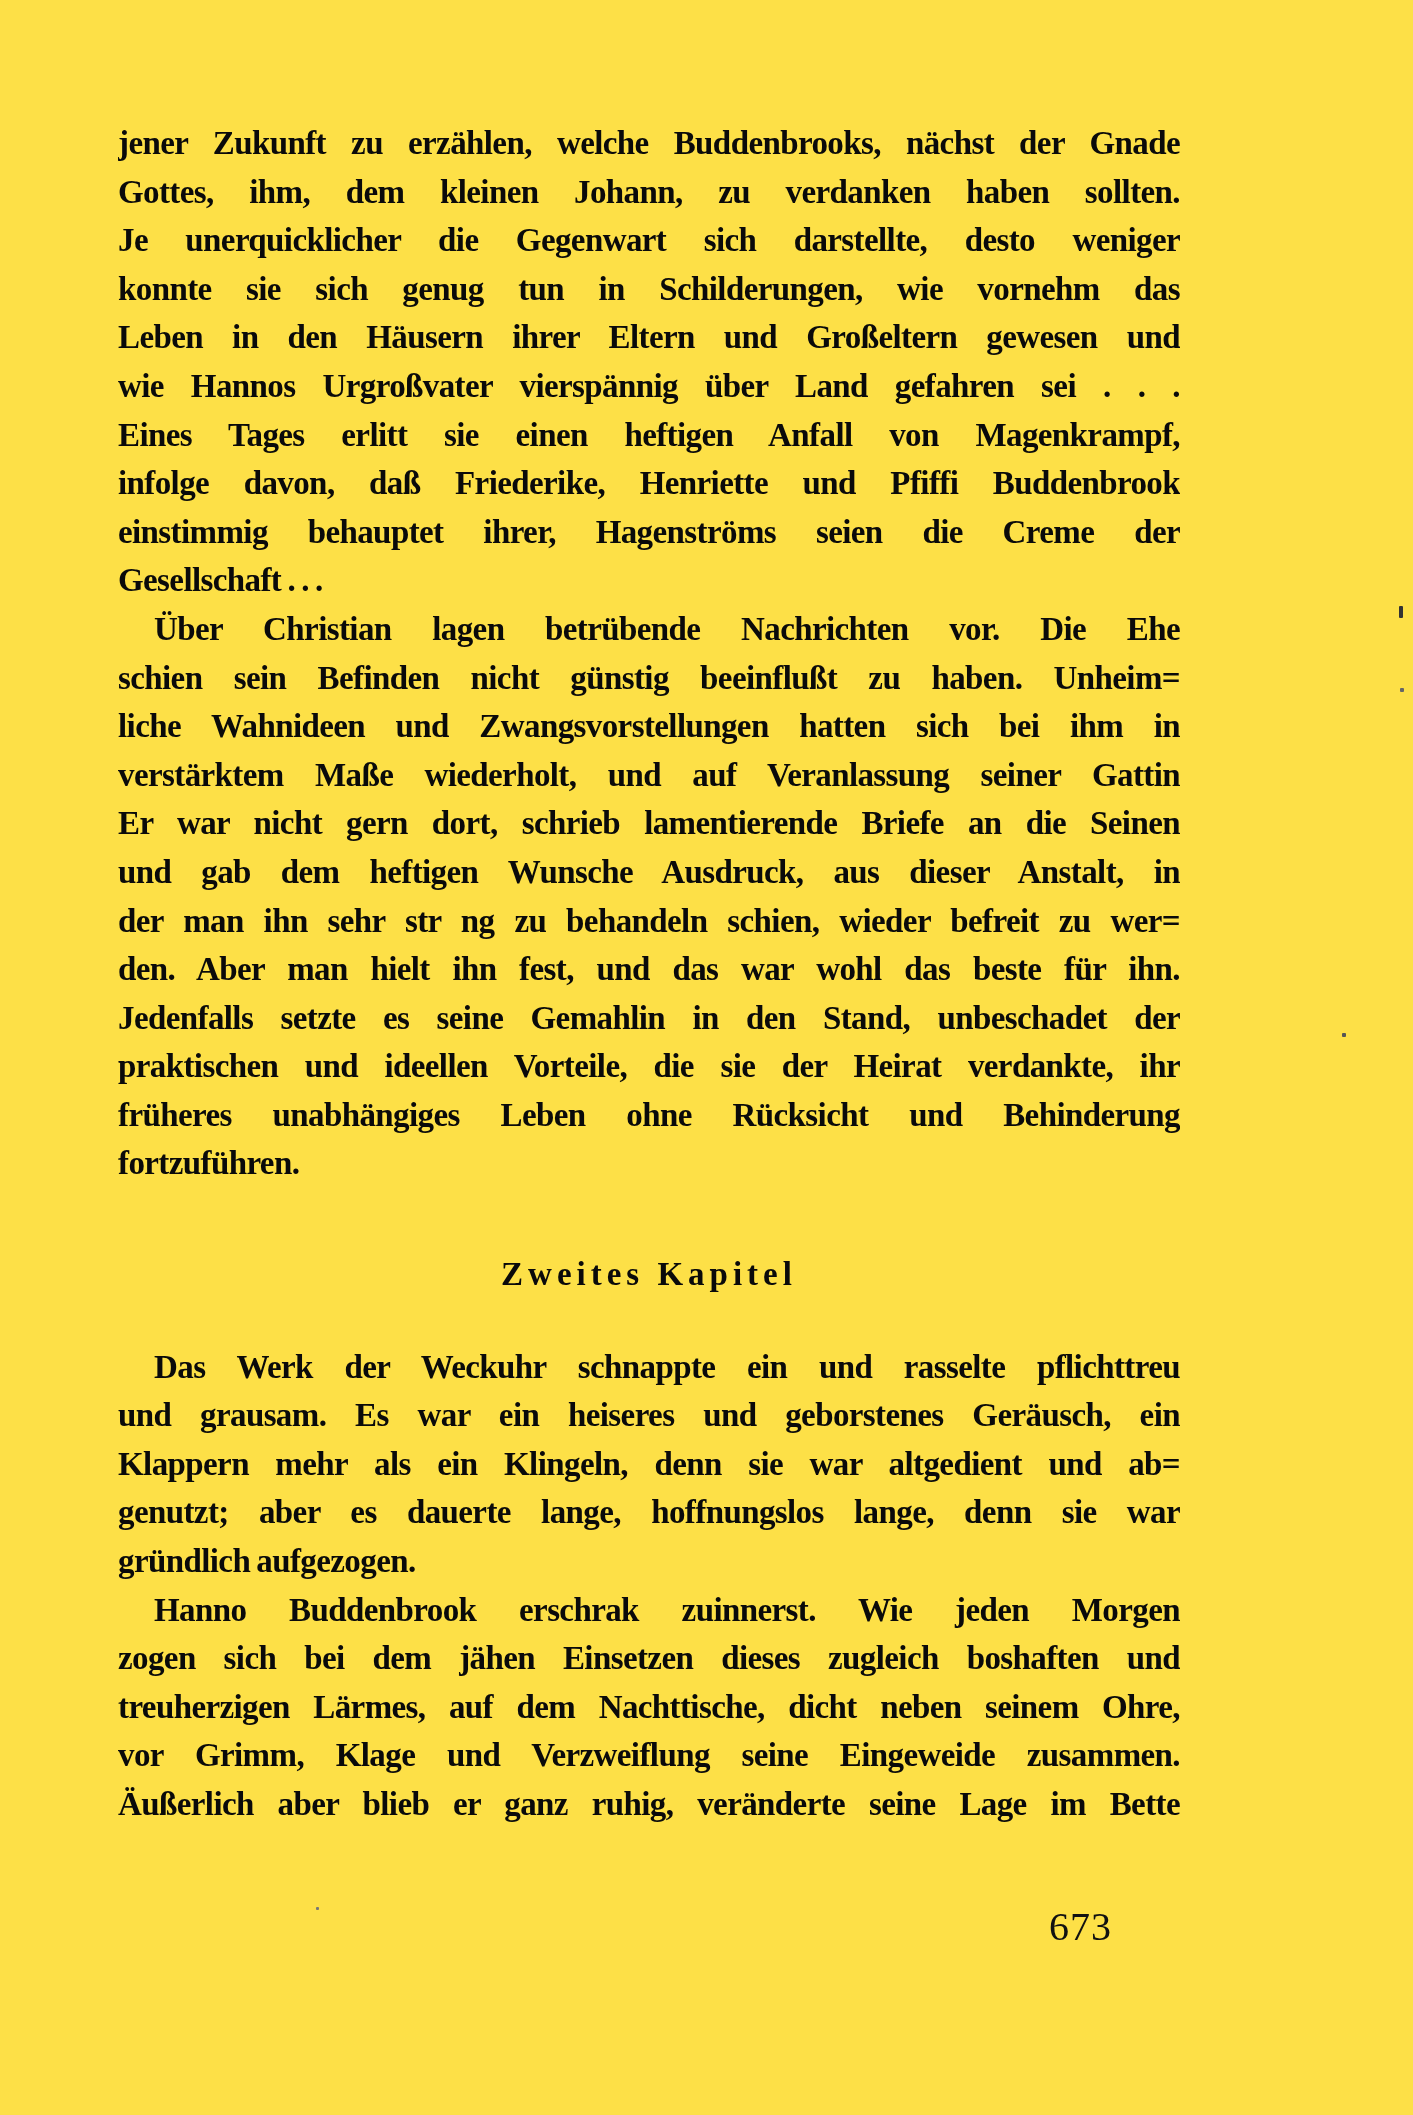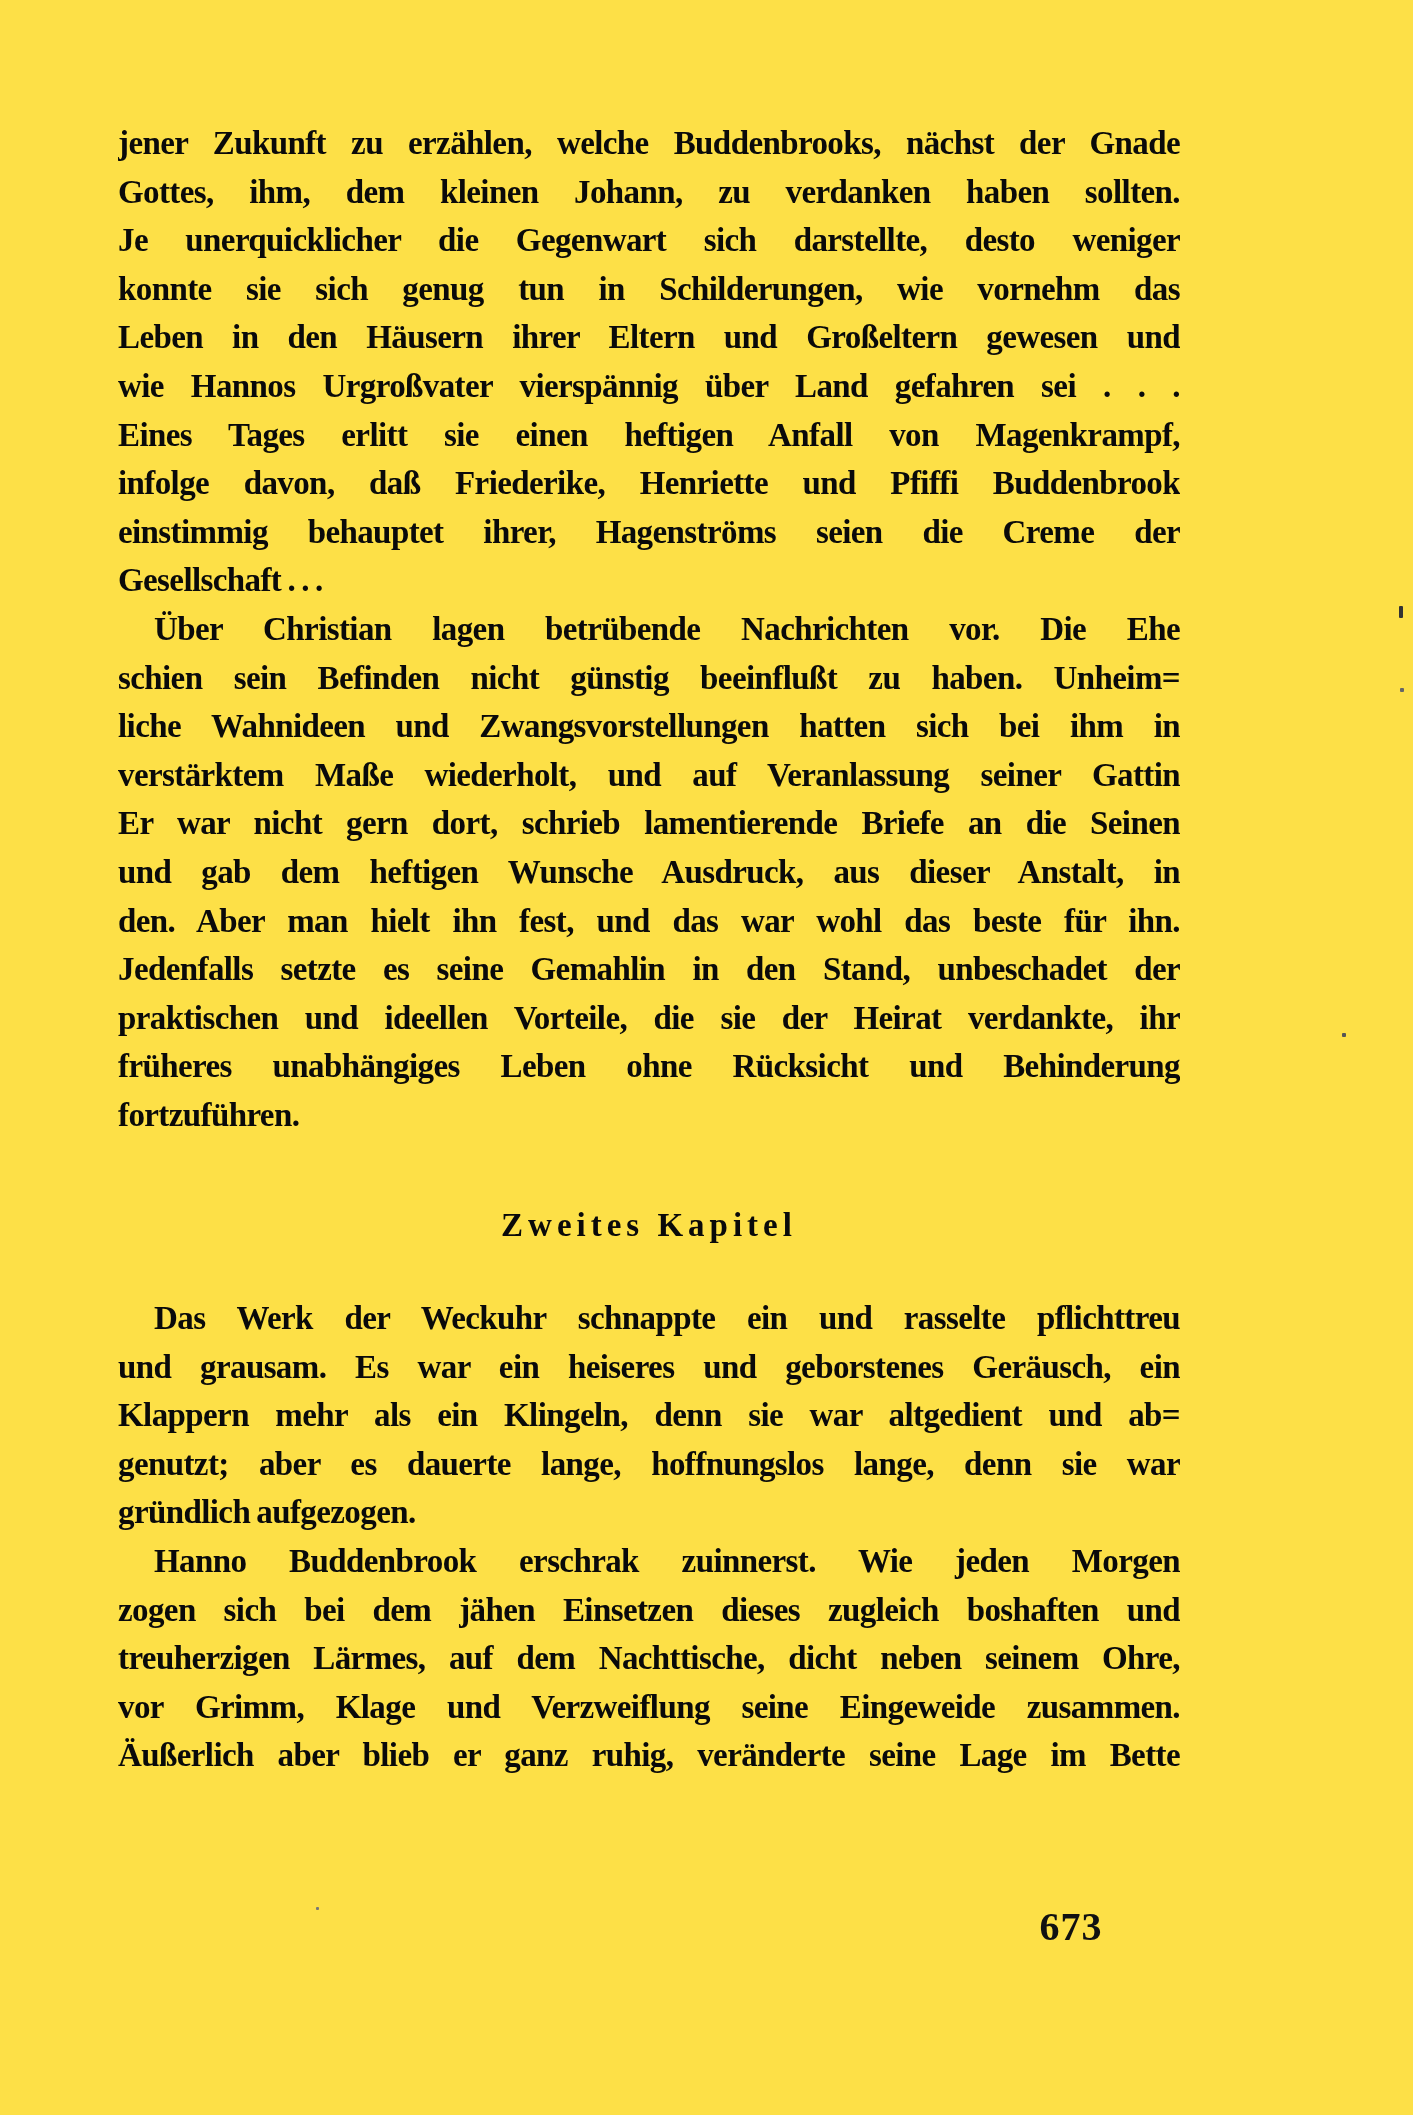--- a/index.html
+++ b/index.html
@@ -48,23 +48,23 @@
     text-align: center;
     text-align-last: center;
     margin-top: 62px;
     margin-bottom: 44px;
   }
   .pagenum {
     position: absolute;
     top: 1903px;
     left: 1030px;
     width: 82px;
-    text-align: center;
+    text-align: right;
     font-size: 40px;
-    font-weight: bold;
+    font-weight: normal;
     letter-spacing: 1px;
     color: #111111;
   }
   .speck {
     position: absolute;
     background: #555555;
     border-radius: 1px;
   }
   .speck.s1 { left: 1399px; top: 606px; width: 4px; height: 12px; background: #333; }
   .speck.s2 { left: 1400px; top: 688px; width: 4px; height: 4px;  background: #666; }
@@ -88,20 +88,21 @@
         <div class="line">einstimmig behauptet ihrer, Hagenströms seien die Creme der</div>
         <div class="line endline">Gesellschaft . . .</div>
       </div>
       <div class="para">
         <div class="line indent">Über Christian lagen betrübende Nachrichten vor. Die Ehe</div>
         <div class="line">schien sein Befinden nicht günstig beeinflußt zu haben. Unheim=</div>
         <div class="line">liche Wahnideen und Zwangsvorstellungen hatten sich bei ihm in</div>
         <div class="line">verstärktem Maße wiederholt, und auf Veranlassung seiner Gattin</div>
         <div class="line">Er war nicht gern dort, schrieb lamentierende Briefe an die Seinen</div>
         <div class="line">und gab dem heftigen Wunsche Ausdruck, aus dieser Anstalt, in</div>
+        <div class="line">der man ihn sehr str ng zu behandeln schien, wieder befreit zu wer=</div>
         <div class="line">den. Aber man hielt ihn fest, und das war wohl das beste für ihn.</div>
         <div class="line">Jedenfalls setzte es seine Gemahlin in den Stand, unbeschadet der</div>
         <div class="line">praktischen und ideellen Vorteile, die sie der Heirat verdankte, ihr</div>
         <div class="line">früheres unabhängiges Leben ohne Rücksicht und Behinderung</div>
         <div class="line endline">fortzuführen.</div>
       </div>
       <div class="heading">Zweites Kapitel</div>
       <div class="para">
         <div class="line indent">Das Werk der Weckuhr schnappte ein und rasselte pflichttreu</div>
         <div class="line">und grausam. Es war ein heiseres und geborstenes Geräusch, ein</div>

